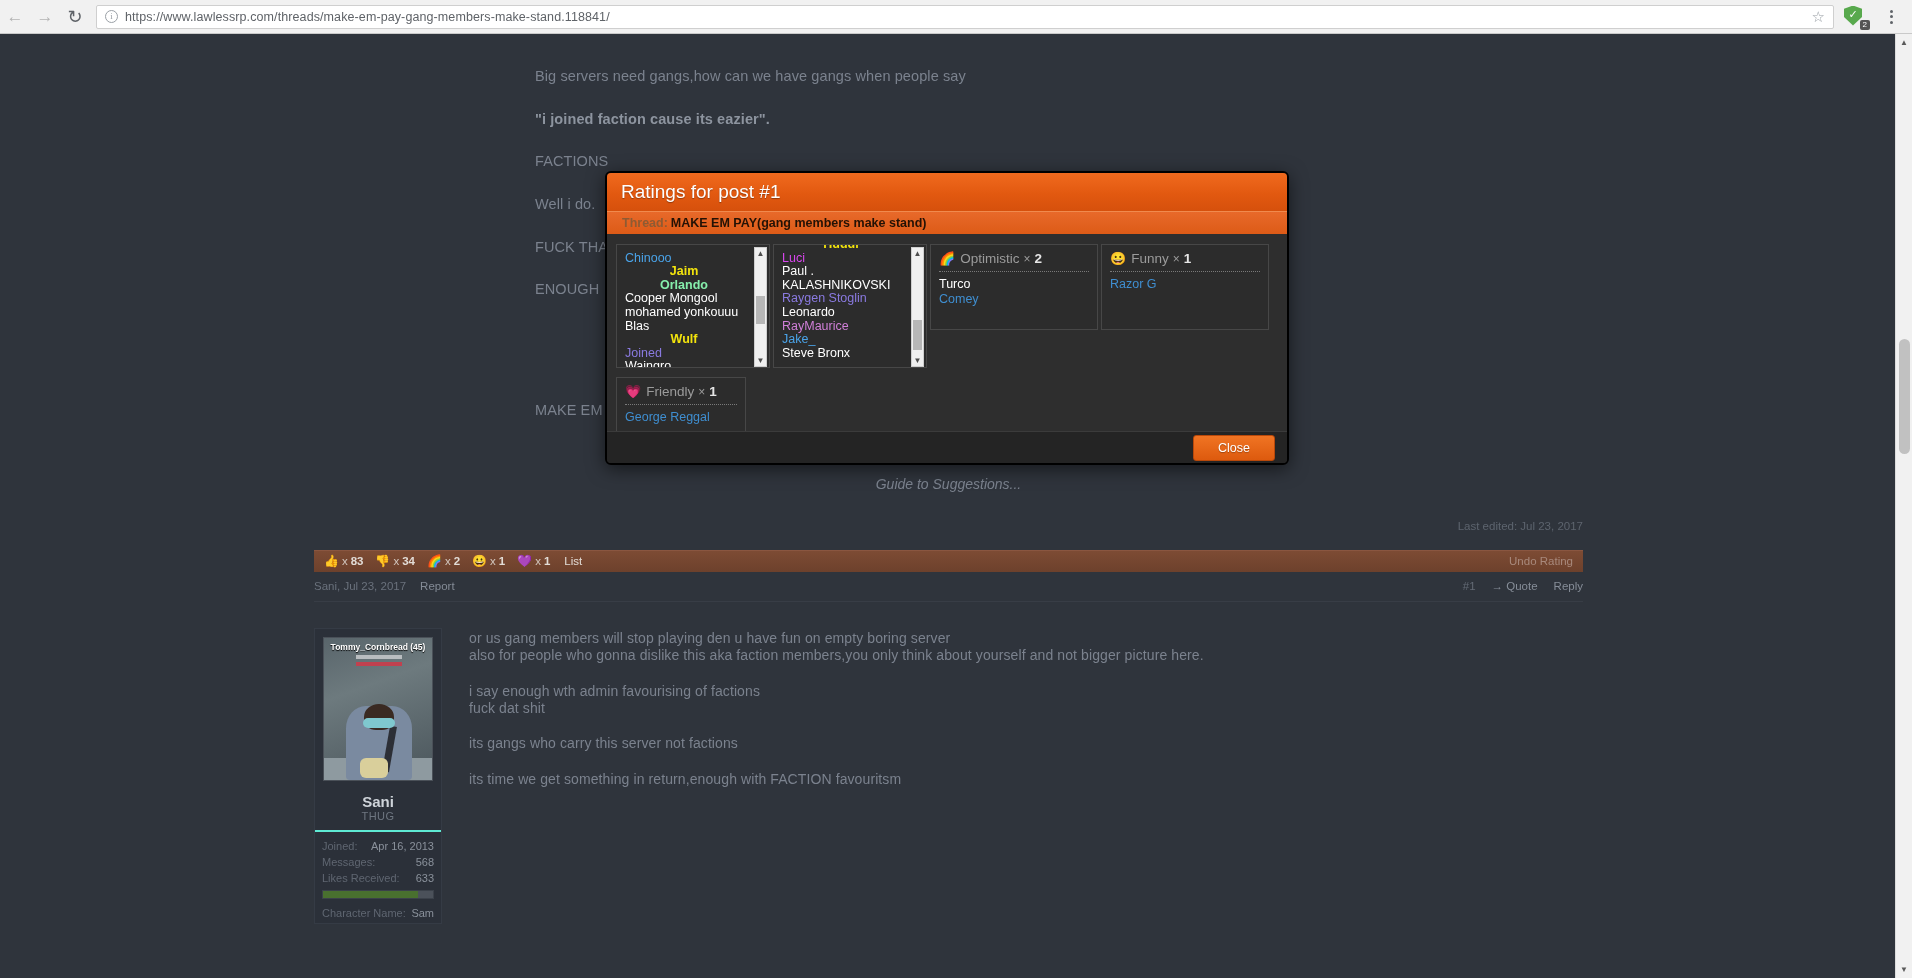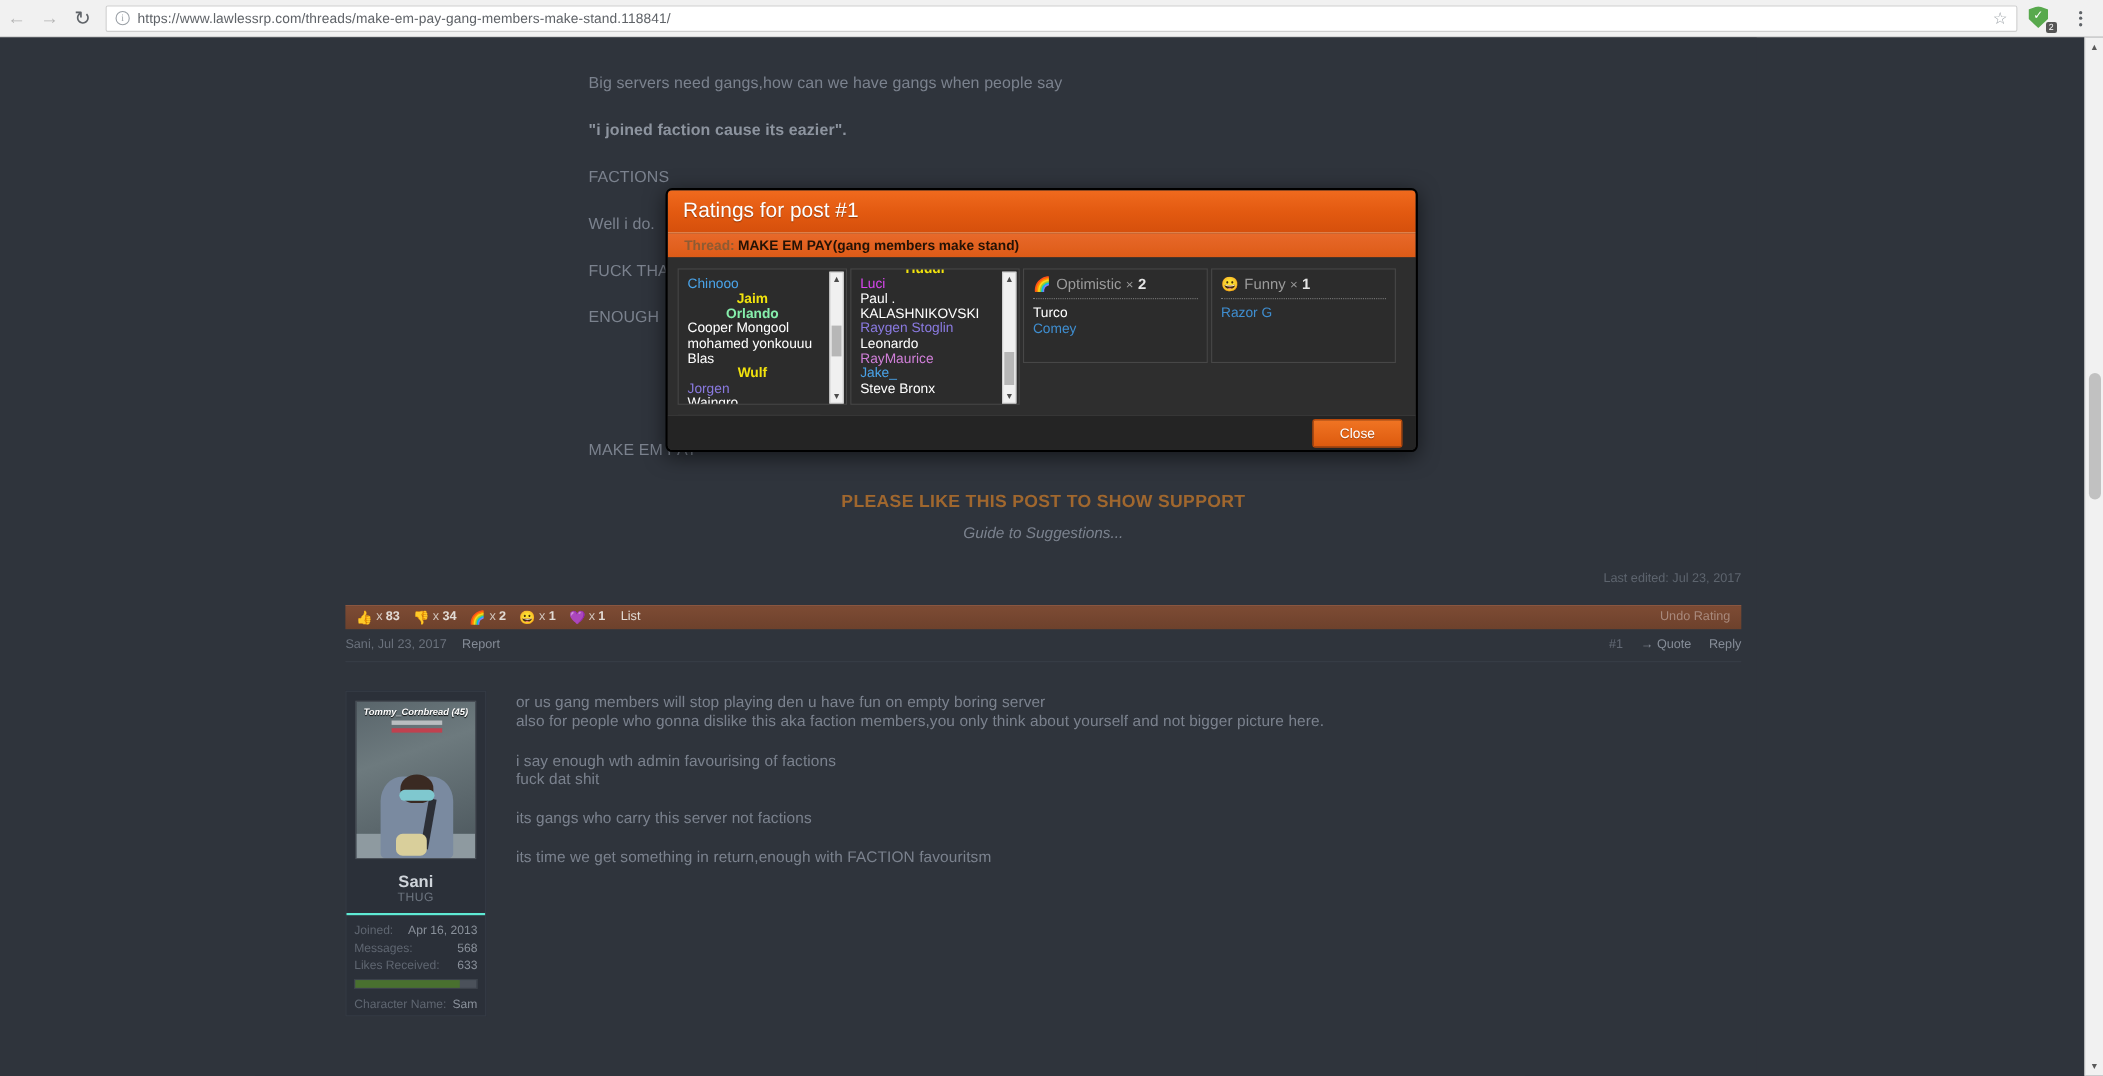--- a/index.html
+++ b/index.html
@@ -161,21 +161,20 @@
     width: 128px; flex: none;
     background: #2b3039;
     border: 1px solid #353b45;
   }
   .avatar-wrap { padding: 8px; }
   .avatar {
     width: 110px; height: 144px;
     background: linear-gradient(160deg,#59656b 0%,#6d7a7e 35%,#4a555b 100%);
     position: relative; overflow: hidden;
     border: 1px solid #4a5058;
-    font-style: italic;
   }
   .avatar .nametag {
     position: absolute; top: 4px; left: 0; right: 0;
     text-align: center; color: #fff;
     font-size: 8.5px; font-weight: bold;
     text-shadow: 0 1px 1px #000;
   }
   .avatar .hpbar {
     position: absolute; top: 17px; left: 32px;
     width: 46px; height: 4px; background: #b9bdc0;
@@ -238,21 +237,21 @@
   .pline {
     color: #7b828e; font-size: 14px; line-height: 1.24;
     letter-spacing: .1px;
   }
   .pgap { height: 18px; }
 
   
   #overlay-modal {
     position: absolute;
     left: 605px; top: 137px;
-    width: 684px; height: 240px;
+    width: 684px; height: 294px;
     background: #2e2e2e;
     border: 2px solid #000;
     border-radius: 6px;
     box-shadow: 0 4px 18px rgba(0,0,0,.55);
     overflow: hidden;
     z-index: 50;
   }
   #modal-title {
     height: 38px;
     background: linear-gradient(#f06a1e 0%, #e25910 55%, #d6500c 100%);
@@ -523,21 +522,21 @@
         <div class="rcol scrollable">
           <div class="scroll-inner">
             <div class="name" style="color:#ffffff">&nbsp;</div>
             <div class="name" style="color:#4aa3e8">Chinooo</div>
             <div class="name bold" style="color:#f2e30d">Jaim</div>
             <div class="name bold" style="color:#86efac">Orlando</div>
             <div class="name" style="color:#ffffff">Cooper Mongool</div>
             <div class="name" style="color:#ffffff">mohamed yonkouuu</div>
             <div class="name" style="color:#ffffff">Blas</div>
             <div class="name bold" style="color:#f2e30d">Wulf</div>
-            <div class="name" style="color:#8a7ae0">Jorgen</div>
+            <div class="name" style="color:#8a7ae0">Joined</div>
             <div class="name" style="color:#ffffff">Waingro</div>
           </div>
           <div class="sbar">
             <div class="arrow up">▲</div>
             <div class="thumb" style="top:48px;height:28px;"></div>
             <div class="arrow down">▼</div>
           </div>
         </div>
 
         <div class="rcol scrollable">

